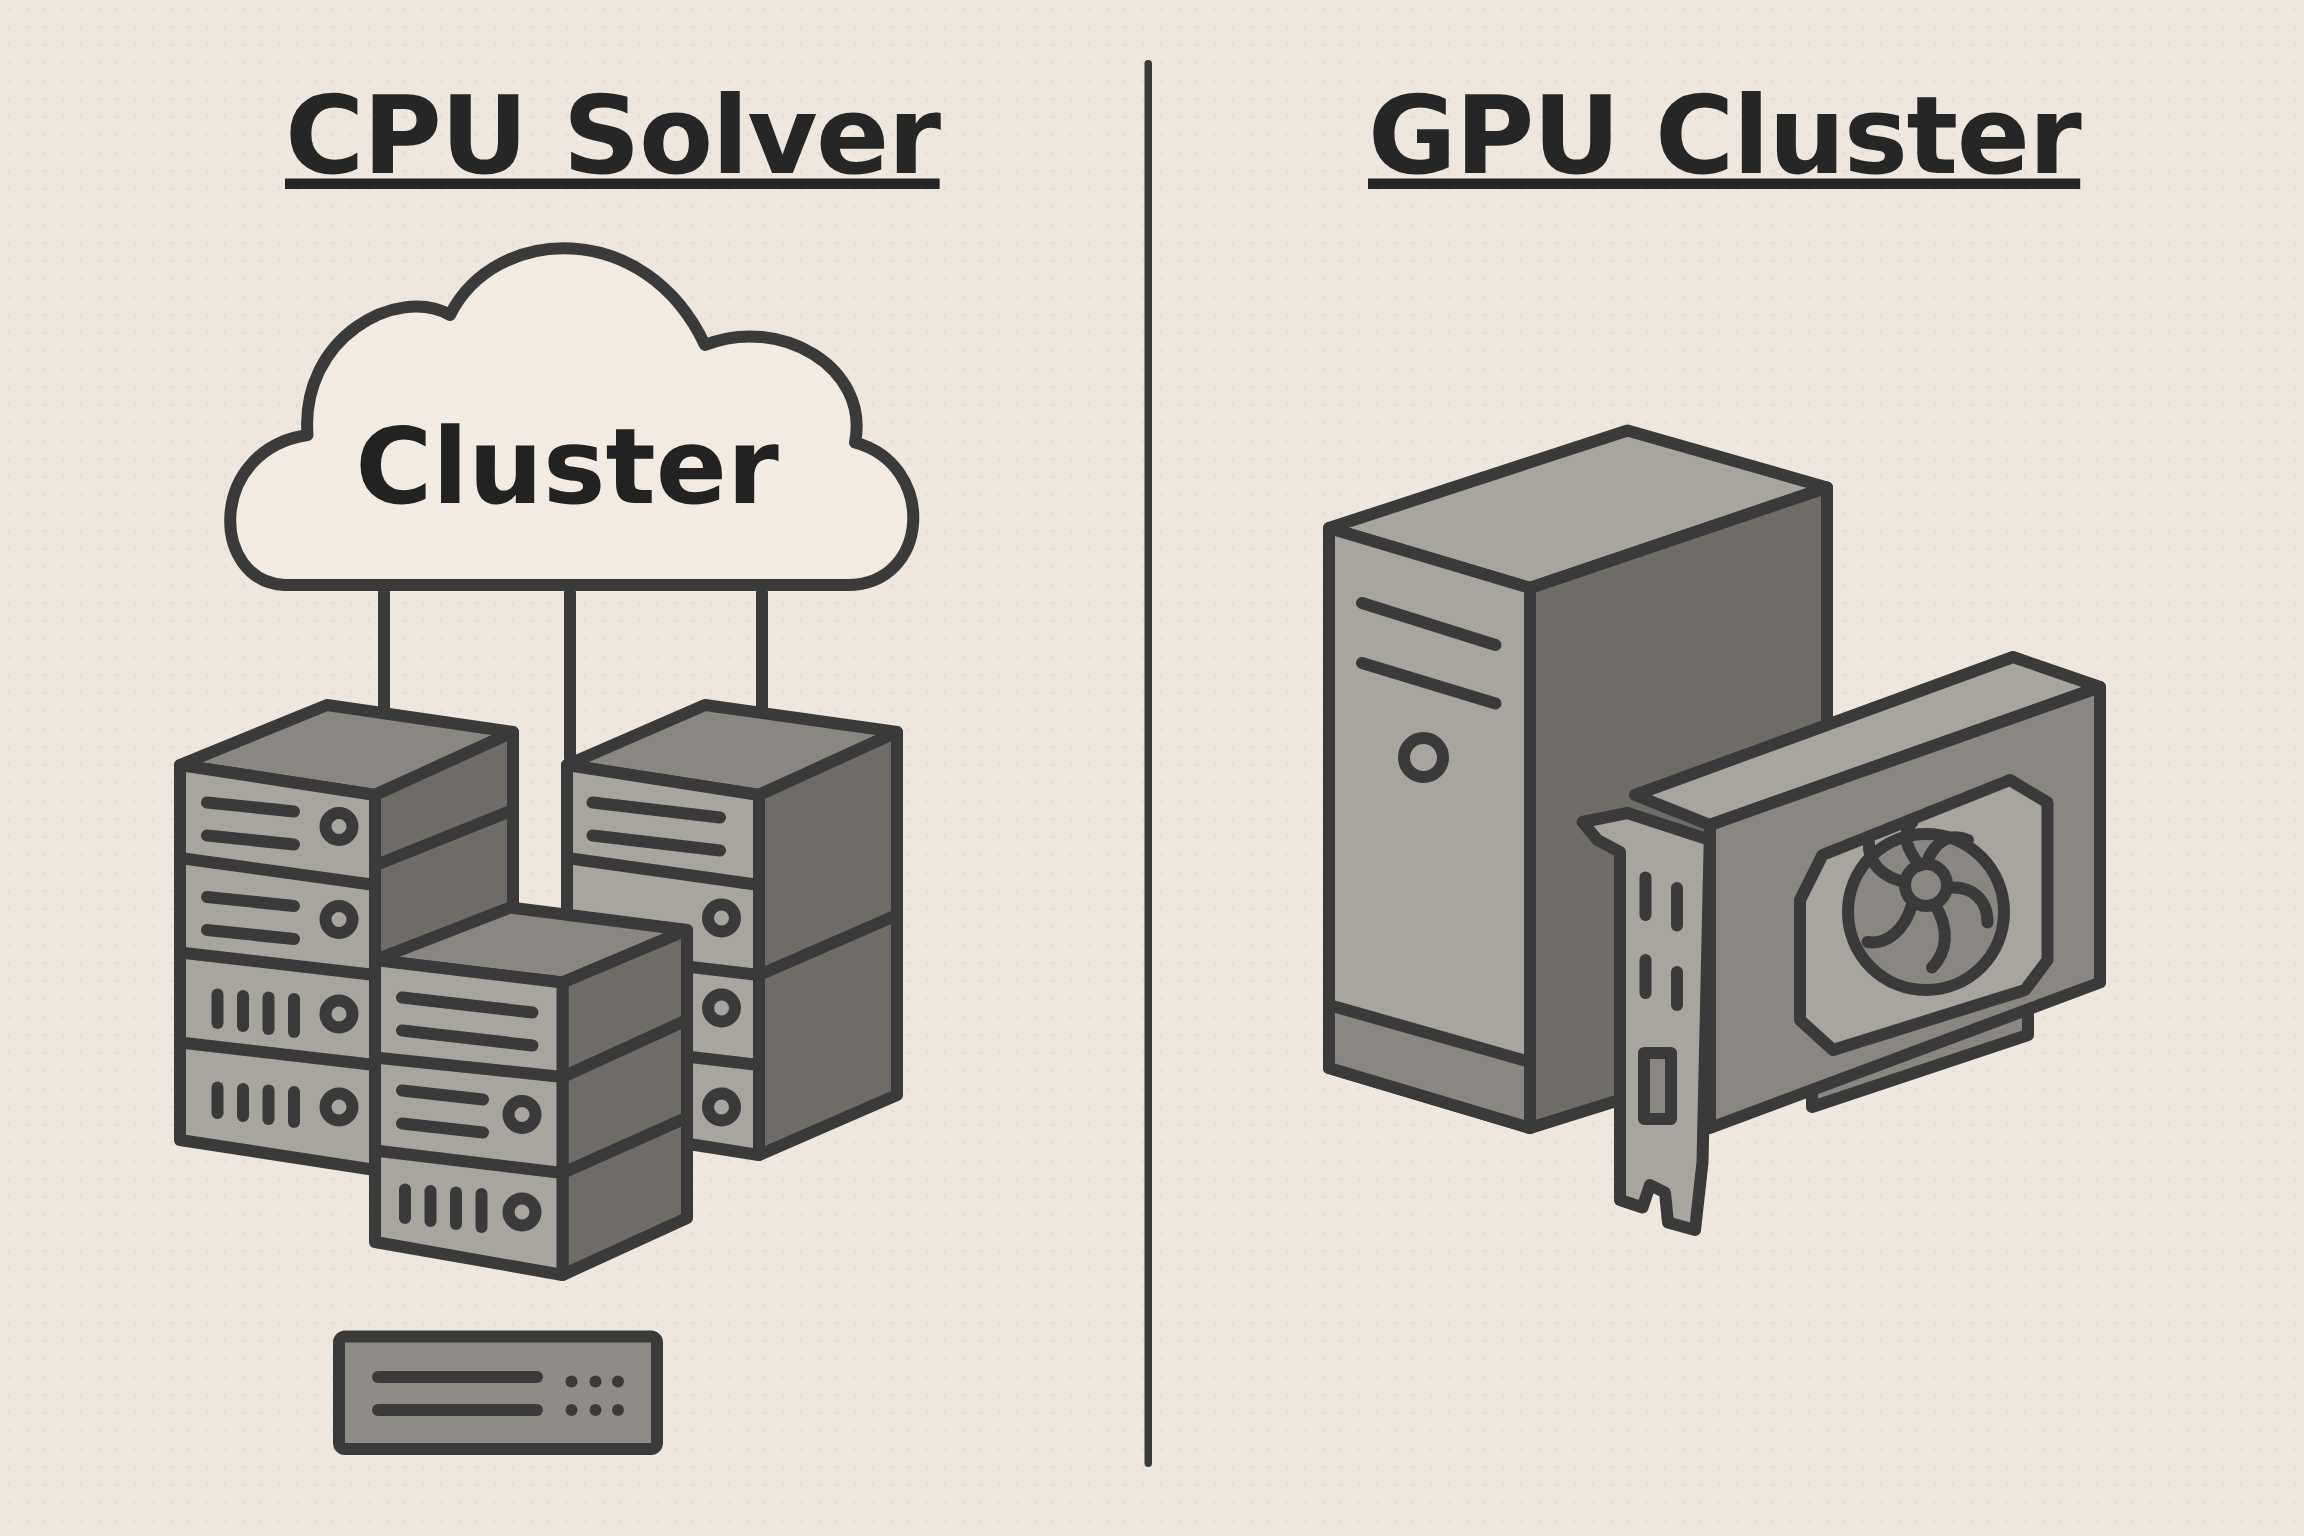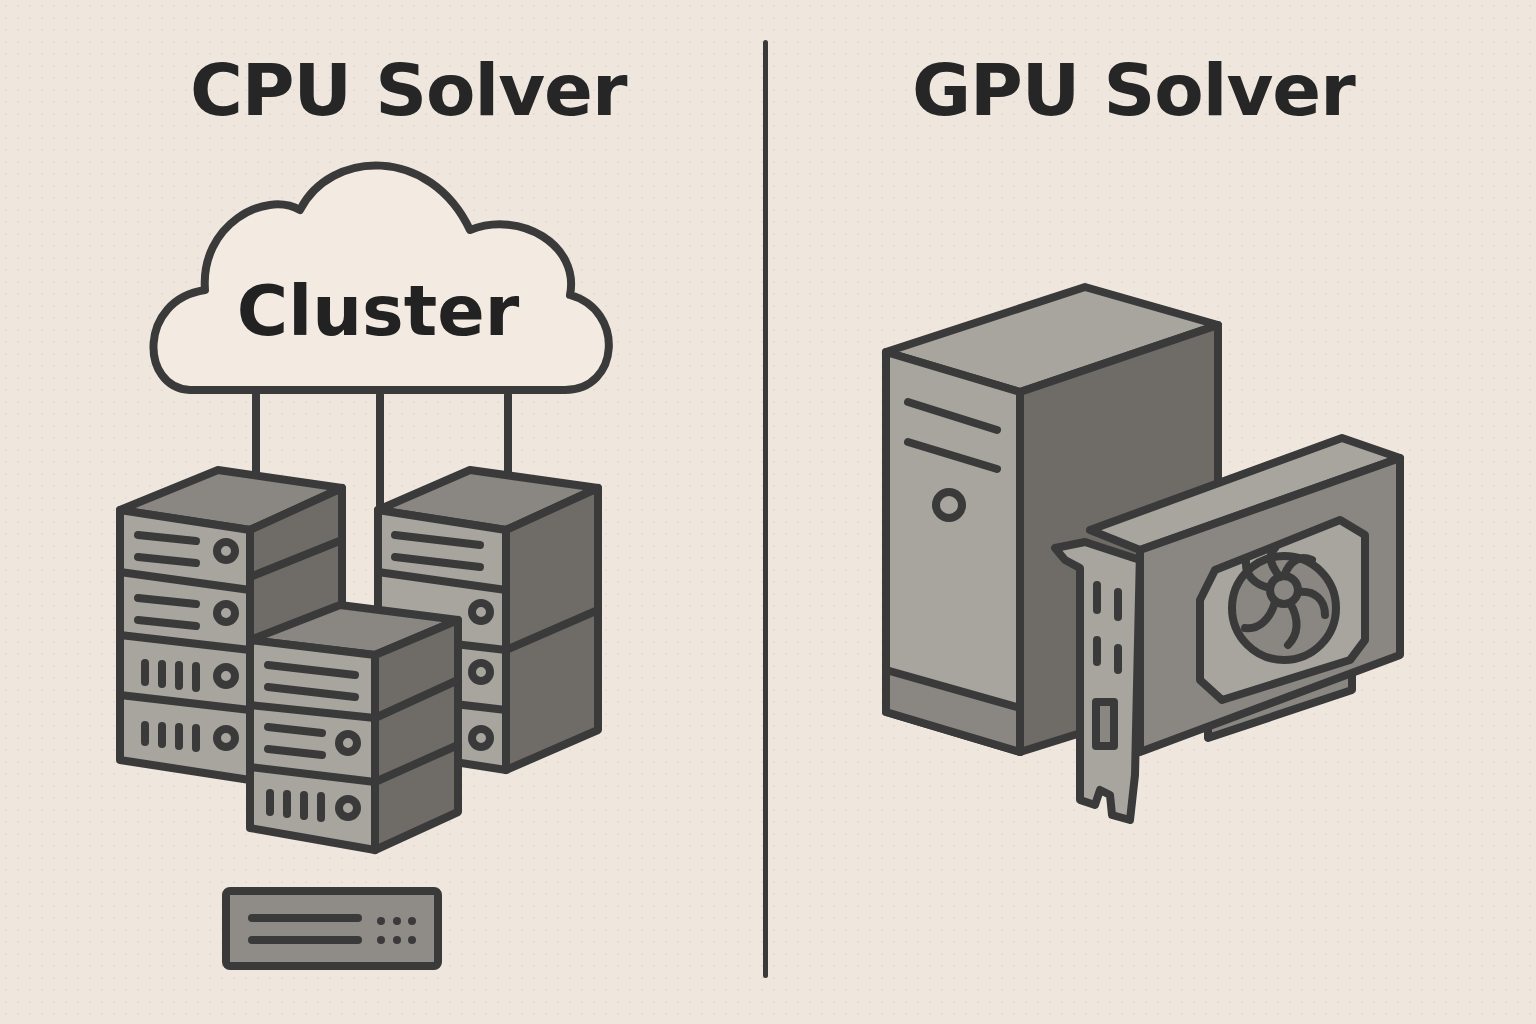--- a/index.html
+++ b/index.html
@@ -6,33 +6,33 @@
   body {
     width:1536px; height:1024px; overflow:hidden;
     background:#efe7de;
     background-image: radial-gradient(#e6ddd3 1px, transparent 1.2px);
     background-size: 12px 12px;
     font-family: "DejaVu Sans", sans-serif;
     position:relative;
   }
   .title {
     position:absolute; top:48px; font-weight:bold; font-size:72px; color:#262626;
-    letter-spacing:-1px; white-space:nowrap;
+    letter-spacing:-1px; white-space:nowrap;text-decoration:underline;
   }
   #cpu-title { left:190px; }
   #gpu-title { left:912px; }
   #divider { position:absolute; left:763px; top:40px; width:5px; height:938px; background:#3a3a3a; border-radius:3px; }
   svg { position:absolute; left:0; top:0; }
   .cloud-label { font-family:"DejaVu Sans", sans-serif; font-weight:bold; font-size:70px; fill:#222; }
 </style>
 </head>
 <body>
 
 <div id="cpu-title" class="title">CPU Solver</div>
-<div id="gpu-title" class="title">GPU Solver</div>
+<div id="gpu-title" class="title">GPU Cluster</div>
 <div id="divider"></div>
 
 <svg width="1536" height="1024" viewBox="0 0 1536 1024">
   <defs>
     <style>
       .s { stroke:#3a3a3a; stroke-width:8; stroke-linejoin:round; stroke-linecap:round; }
       .l { fill:#a8a49e; } .m { fill:#8a8681; } .d { fill:#6f6c68; }
       .ln { stroke:#3a3a3a; stroke-width:8; stroke-linecap:round; fill:none; }
     </style>
   </defs>

